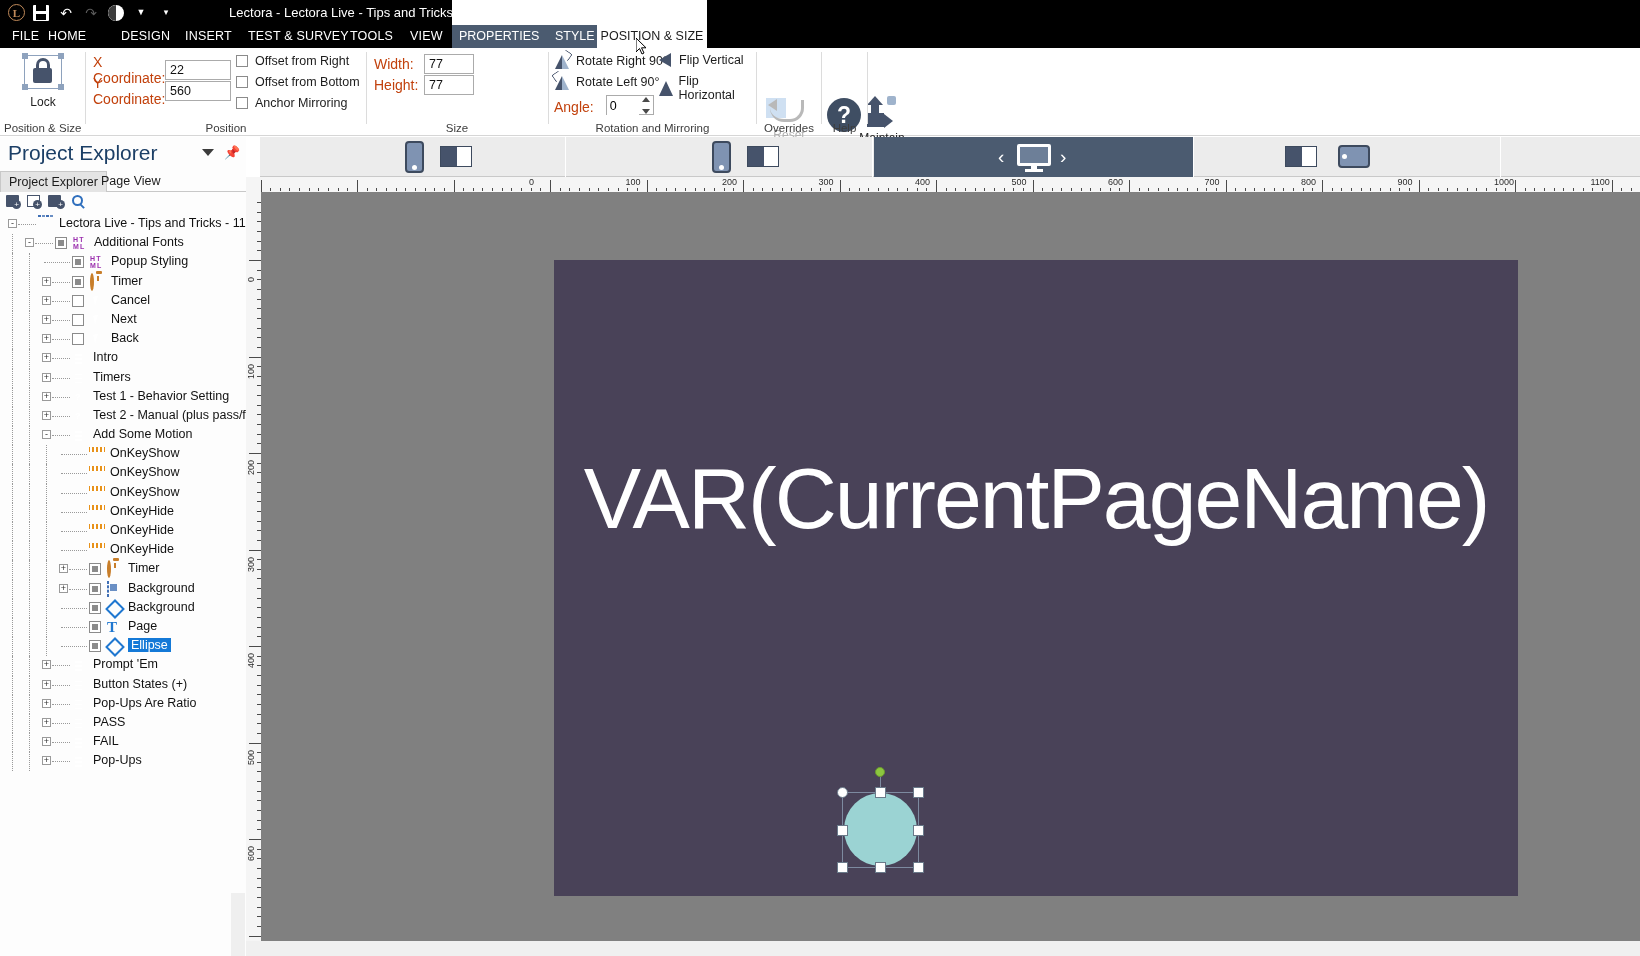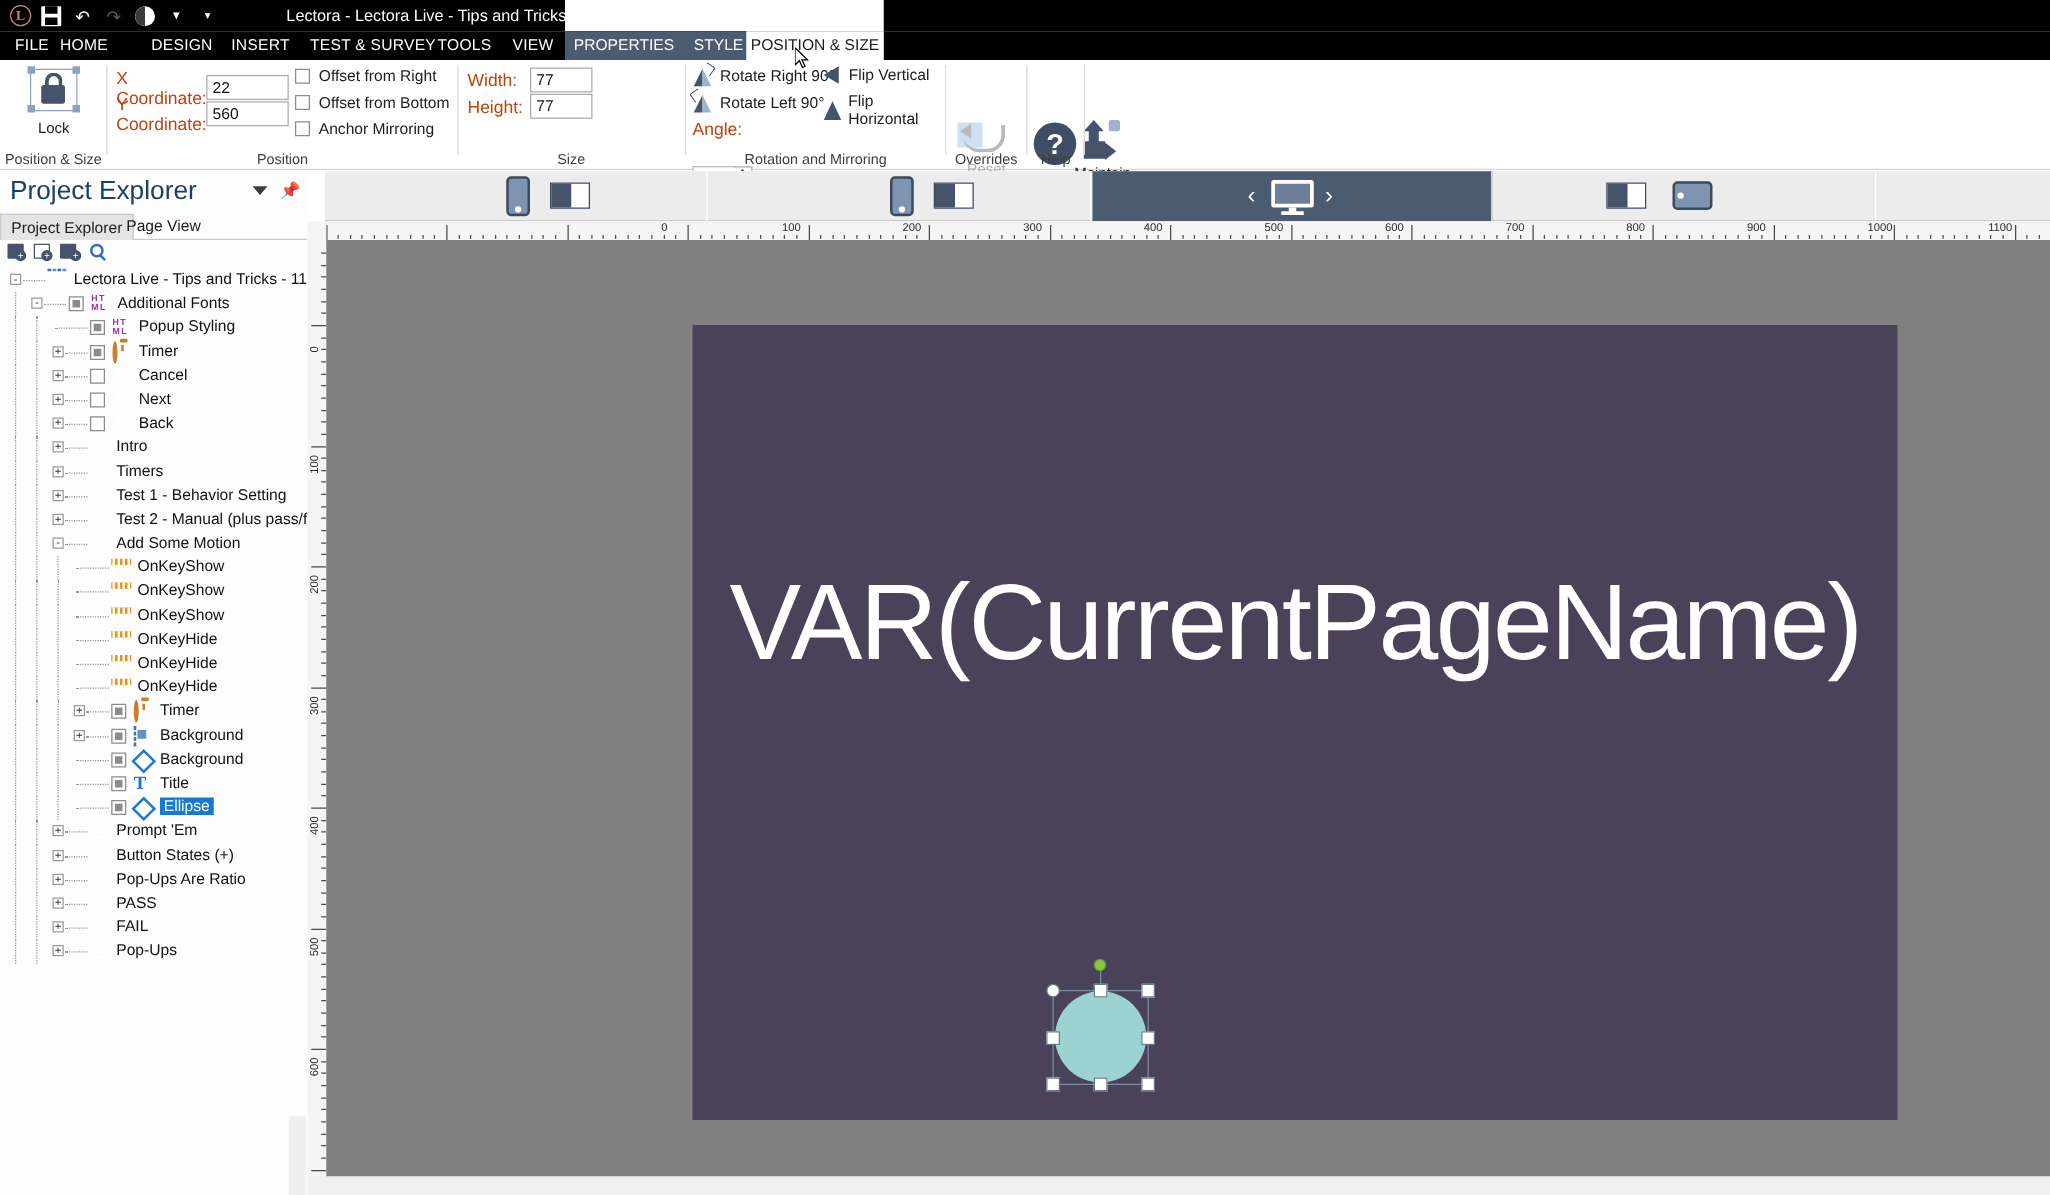--- a/index.html
+++ b/index.html
@@ -101,21 +101,21 @@
   .rotitem{position:absolute;display:flex;align-items:center;gap:6px;font-size:12.5px;color:#1c1c1c;}
   .tri-ico{width:16px;height:16px;position:relative;}
   .tri-light{position:absolute;left:8px;bottom:0;width:0;height:0;border-left:0 solid transparent;border-right:7px solid transparent;border-bottom:14px solid #9fb3cc;}
   .tri-dark{position:absolute;left:1px;bottom:0;width:0;height:0;border-left:7px solid transparent;border-right:0 solid transparent;border-bottom:14px solid #46536b;}
   .arc{position:absolute;right:-1px;top:-2px;width:9px;height:9px;border:1.6px solid #46536b;border-left-color:transparent;border-bottom-color:transparent;border-radius:2px;transform:rotate(35deg);}
   .flip-left{width:14px;height:14px;position:relative;}
   .flip-left::before{content:"";position:absolute;left:0;top:0;border-top:7px solid transparent;border-bottom:7px solid transparent;border-right:12px solid #46536b;}
   .flip-vtri{width:14px;height:15px;position:relative;}
   .flip-vtri::before{content:"";position:absolute;left:0;bottom:0;border-left:7px solid transparent;border-right:7px solid transparent;border-bottom:15px solid #46536b;}
 
-  .spin{position:absolute;display:flex;align-items:flex-start;gap:22px;flex-direction:column;}
+  .spin{position:absolute;display:flex;align-items:flex-end;gap:12px;}
   .spinbox{width:48px;border:1px solid #ababab;height:20px;background:#fff;position:relative;}
   .spinbox input{border:0;width:32px;height:18px;font-size:12.5px;padding-left:3px;outline:none;font-family:"Liberation Sans",sans-serif;}
   .spin-arrows{position:absolute;right:2px;top:1px;width:10px;height:17px;display:flex;flex-direction:column;justify-content:space-between;align-items:center;}
   .sa-up{width:0;height:0;border-left:4px solid transparent;border-right:4px solid transparent;border-bottom:5px solid #4a4a4a;}
   .sa-dn{width:0;height:0;border-left:4px solid transparent;border-right:4px solid transparent;border-top:5px solid #4a4a4a;}
 
   .resetbtn{position:absolute;left:762px;top:48px;width:54px;text-align:center;}
   .reset-glyph{width:46px;height:32px;margin:0 auto;position:relative;}
   .reset-sq{position:absolute;left:0;top:2px;width:20px;height:20px;background:#cfe0f2;}
   .reset-arrow{position:absolute;left:4px;top:4px;width:34px;height:22px;border:3px solid #b9b9b9;border-top:none;border-left:none;border-radius:0 0 14px 14px;}
@@ -606,21 +606,21 @@
         <span class="ticon" style="left:107px"><span class="ico-shape"></span></span>
         <span class="tlabel" style="left:128px">Background</span>
       </div>
       <div class="trow">
         <span class="tvline" style="left:12px;top:0;height:19.2px"></span>
         <span class="tvline" style="left:29px;top:0;height:19.2px"></span>
         <span class="tvline" style="left:46px;top:0;height:19.2px"></span>
         <span class="tdots" style="left:61px;width:26px;"></span>
         <span class="tcheck filled" style="left:89px"></span>
         <span class="ticon" style="left:107px"><span class="ico-text">T</span></span>
-        <span class="tlabel" style="left:128px">Title</span>
+        <span class="tlabel" style="left:128px">Page</span>
       </div>
       <div class="trow">
         <span class="tvline" style="left:12px;top:0;height:19.2px"></span>
         <span class="tvline" style="left:29px;top:0;height:19.2px"></span>
         <span class="tvline" style="left:46px;top:0;height:19.2px"></span>
         <span class="tdots" style="left:61px;width:26px;"></span>
         <span class="tcheck filled" style="left:89px"></span>
         <span class="ticon" style="left:107px"><span class="ico-shape"></span></span>
         <span class="tlabel sel" style="left:128px">Ellipse</span>
       </div>

